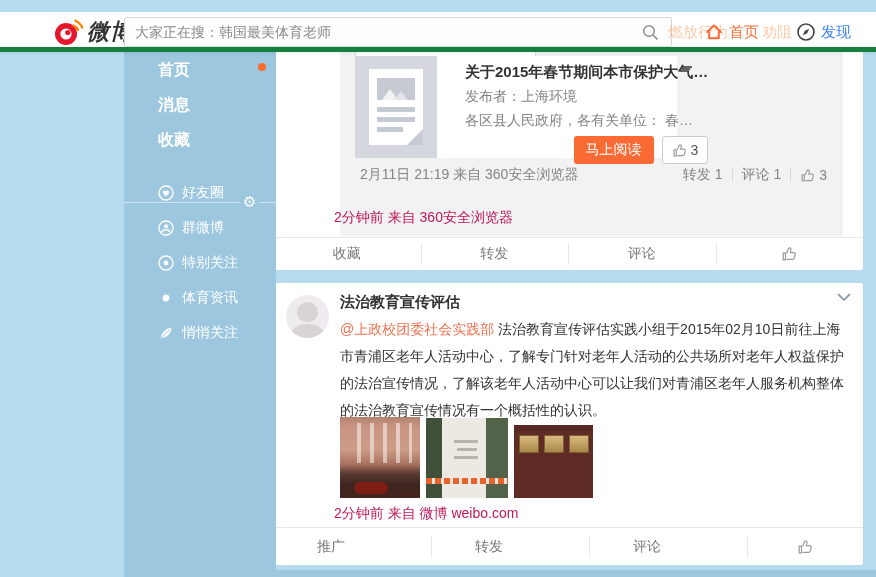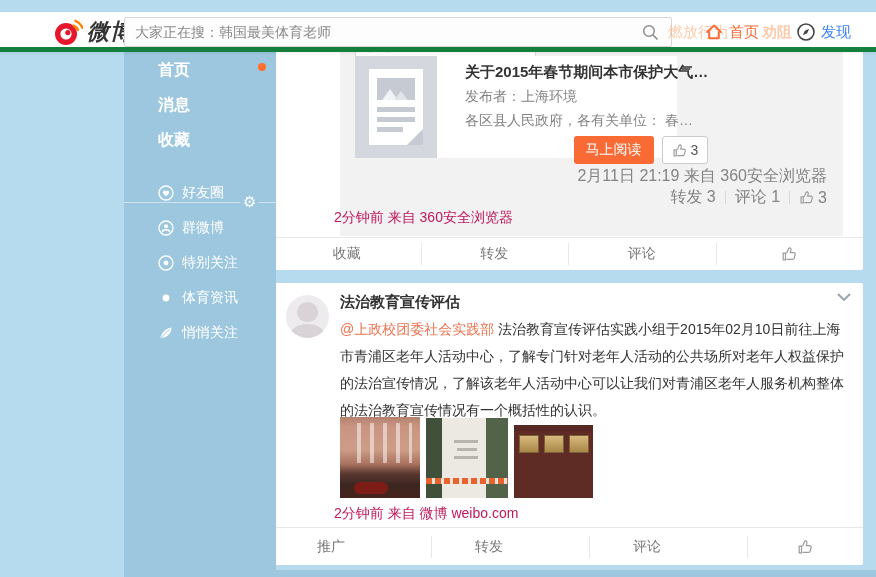--- a/index.html
+++ b/index.html
@@ -12,21 +12,21 @@
             border-bottom:5px solid #15803d; box-shadow:0 1px 3px rgba(0,0,0,.08); z-index:20;margin-top:12px; }
   .logo { position:absolute; left:53px; top:5px; display:flex; align-items:center; gap:4px; cursor:pointer; }
   .logo-text { font-size:22px; font-weight:bold; font-style:italic; color:#333; letter-spacing:1px; }
   .searchbox { position:absolute; left:124px; top:5px; width:548px; height:30px;
                background:#fdfdfd; border:1px solid #d6d6d6; border-radius:2px; display:flex; align-items:center; }
   .searchbox input { flex:1; border:none; outline:none; background:transparent; font-size:14px;
                      color:#555; padding:0 10px; font-family:inherit; }
   .searchbox input::placeholder { color:#8a8a8a; opacity:1; }
   .search-ic { margin-right:12px; flex:0 0 auto; cursor:pointer; }
   .ghost { position:absolute; top:11px; font-size:15px; color:rgba(248,140,70,.45); z-index:0; }
-  .ghost1 { left:668px; } .ghost2 { left:762px;font-weight:bold; }
+  .ghost1 { left:668px; } .ghost2 { left:762px; }
   .nav-item { position:absolute; top:0; height:40px; display:flex; align-items:center; gap:5px;
               cursor:pointer; z-index:2; }
   .nav-home { left:704px; } .nav-discover { left:796px; }
   .nav-home .lbl { color:#fb6d36; font-size:15px; }
   .nav-discover .lbl { color:#3b82f6; font-size:15px; }
 
   
   .sidebar { position:absolute; left:124px; top:40px; width:152px; height:537px; background:#9cc7df; z-index:5; }
   .side-item { position:absolute; left:0; width:152px; color:#fff; cursor:pointer; }
   .side-item.primary { left:34px; font-size:16px; font-weight:bold; }
@@ -62,21 +62,21 @@
         border-left:16px solid transparent; border-bottom:16px solid #c6cad3; }
   .mc-body { flex:1; padding:7px 10px 6px 28px; display:flex; flex-direction:column; }
   .mc-title { font-size:15px; font-weight:bold; color:#333; white-space:nowrap; }
   .mc-line { font-size:14px; color:#848484; margin-top:6px; white-space:nowrap; }
   .mc-btns { display:flex; justify-content:flex-end; gap:8px; margin-top:6px; }
   .read-btn { background:#f96a35; color:#fff; font-size:14px; border:none; border-radius:3px;
               padding:5px 12px; cursor:pointer; font-family:inherit; }
   .like-chip { background:#fff; border:1px solid #ccc; border-radius:3px; display:flex; align-items:center;
                gap:4px; padding:4px 9px; font-size:14px; color:#555; cursor:pointer; }
   .quote-foot { position:absolute; left:20px; right:16px; top:144px; display:flex; justify-content:space-between;
-                align-items:flex-end; font-size:16px; color:#848484;flex-direction:column; }
+                align-items:flex-start; font-size:14px; color:#848484; }
   .qstats { display:flex; align-items:center; gap:9px; }
   .qstats .st { display:flex; align-items:center; gap:4px; cursor:pointer; color:#848484; }
   .qstats .vsep { width:1px; height:13px; background:#d8d8d8; }
 
   .src-line { position:absolute; left:61px; font-size:14px; color:#be185d; }
   .card1 .src-line { top:169px; }
   .card2 .src-line { top:222px; }
 
   .abar { position:absolute; left:0; right:0; bottom:0; display:flex; border-top:1px solid #e8e8e8; }
   .card1 .abar { height:33px; } .card2 .abar { height:38px;gap:42px; }
@@ -261,21 +261,21 @@
                 </svg>
               <span>3</span>
             </span>
           </div>
         </div>
       </div>
 
       <div class="quote-foot">
         <span>2月11日 21:19 来自 360安全浏览器</span>
         <span class="qstats">
-          <span class="st">转发 3</span>
+          <span class="st">转发 1</span>
           <span class="vsep"></span>
           <span class="st">评论 1</span>
           <span class="vsep"></span>
           <span class="st">
             <svg class="thumbsvg" width="15" height="15">
                 <use href="#thumb"></use>
               </svg>
             <span>3</span>
           </span>
         </span>

